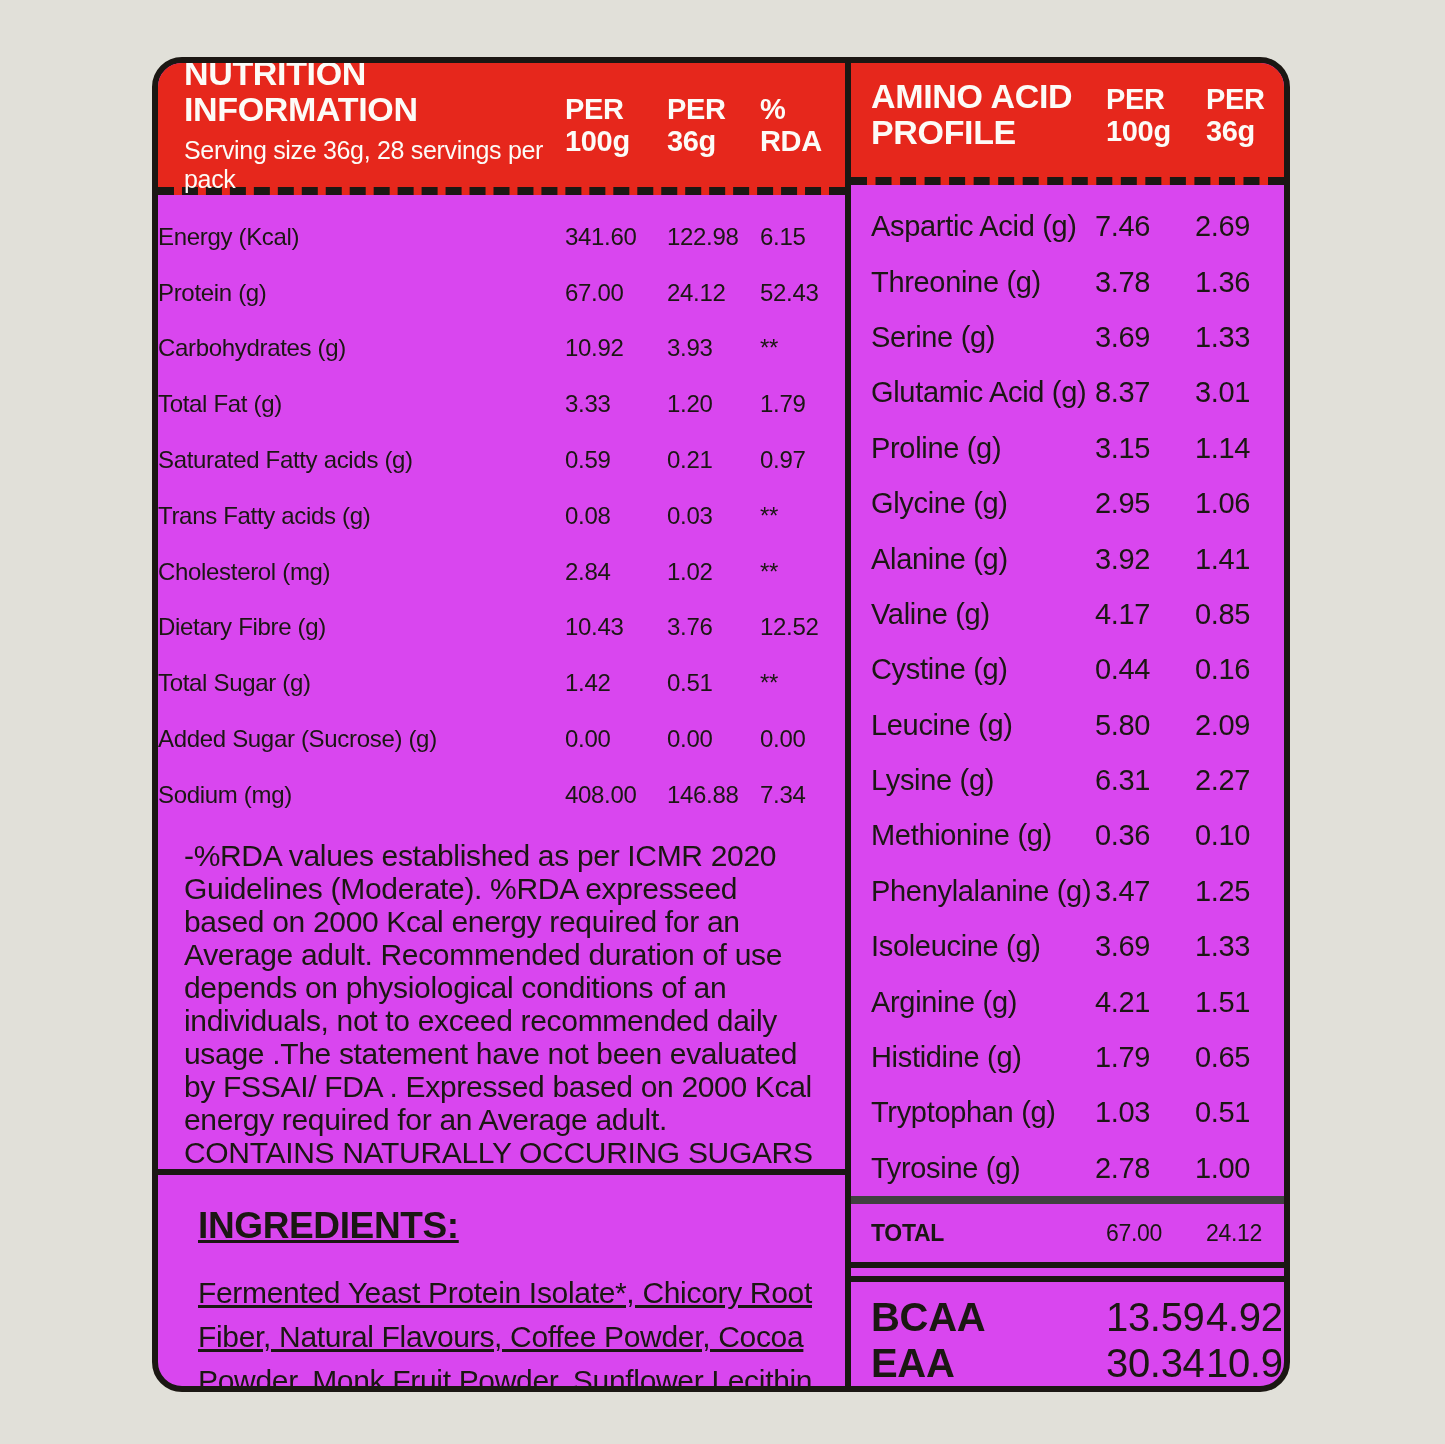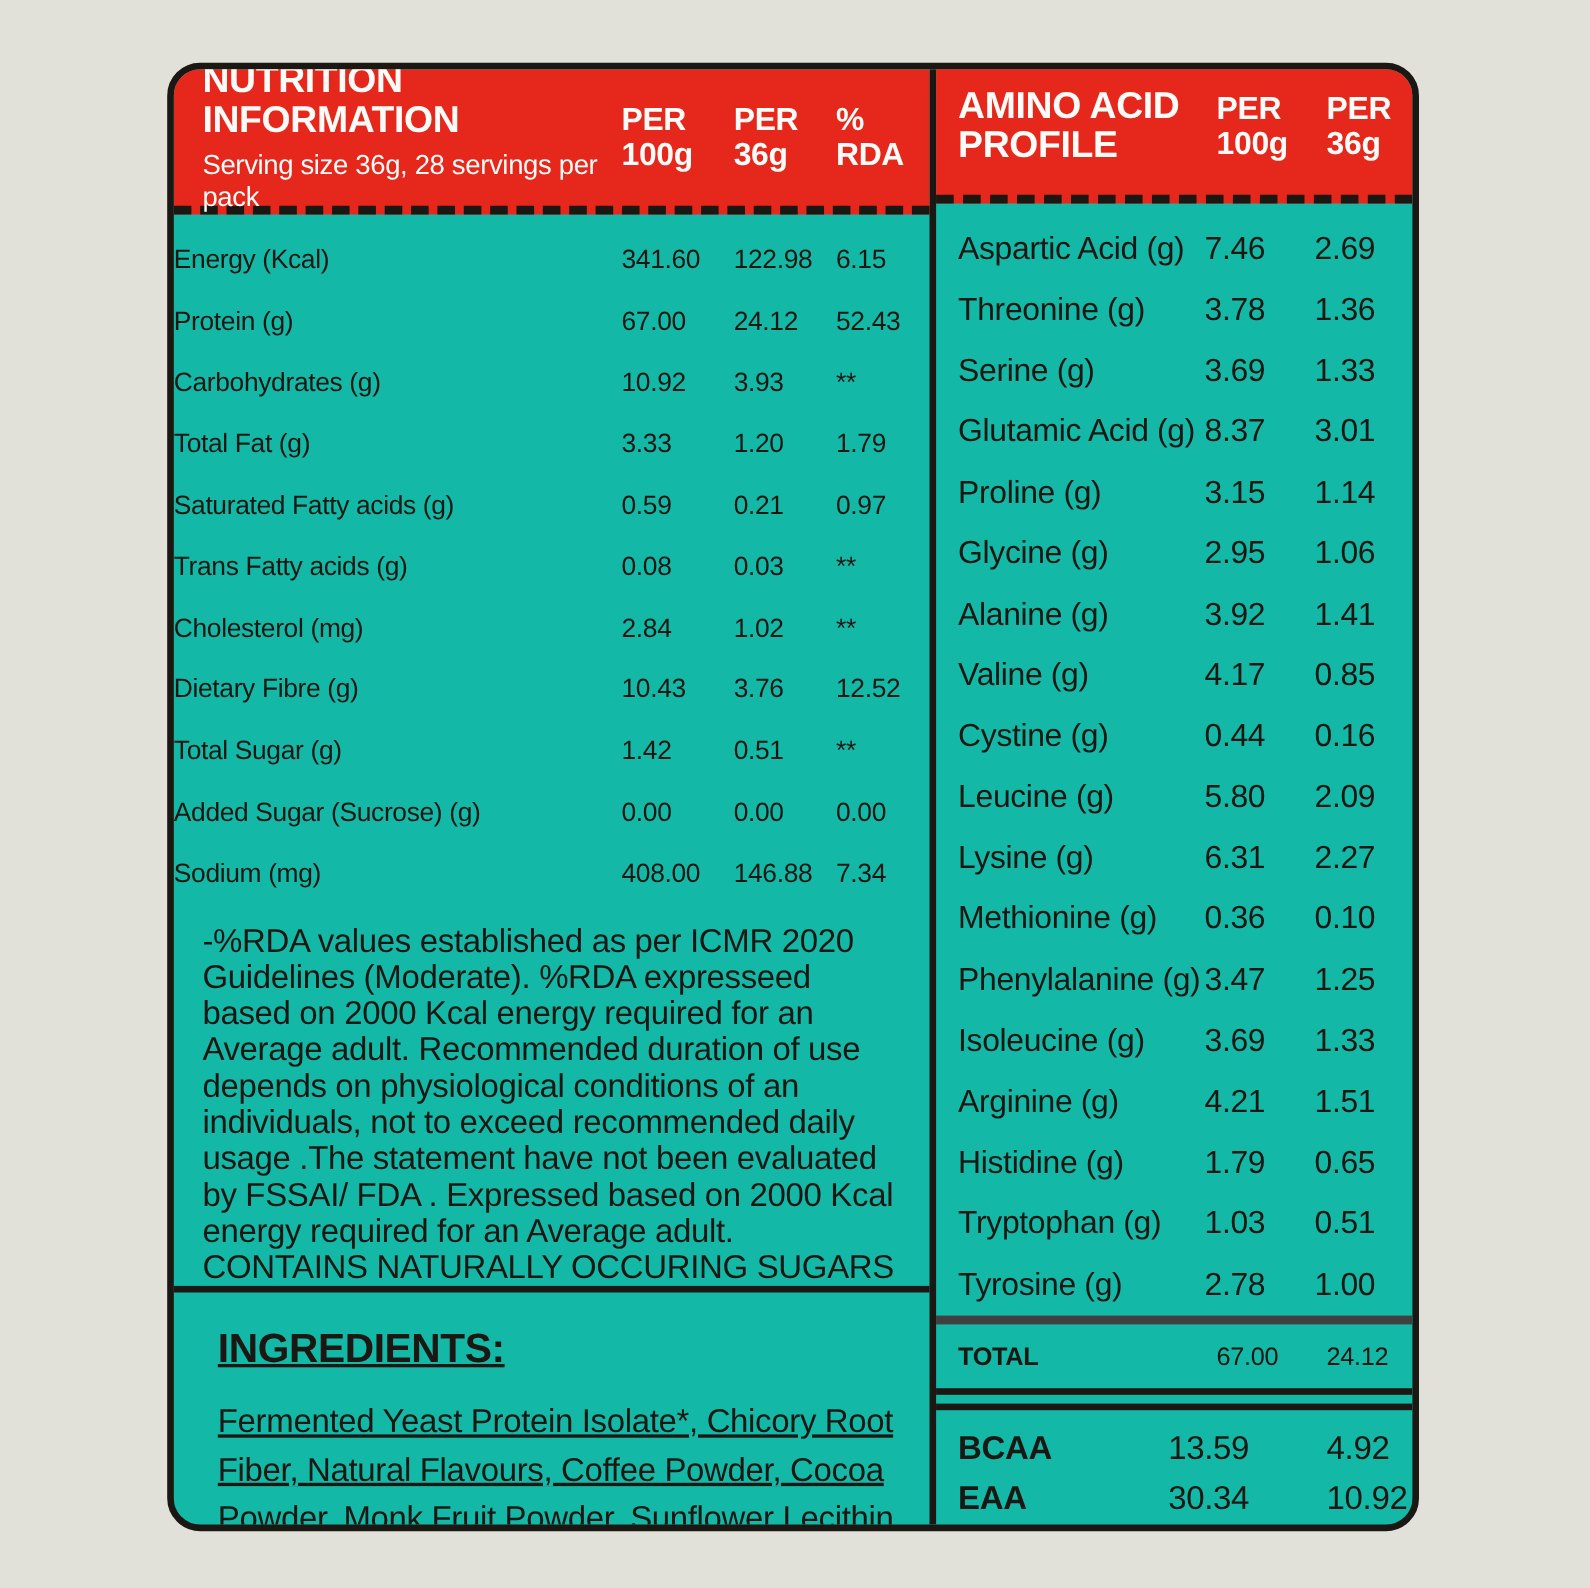--- a/index.html
+++ b/index.html
@@ -7,21 +7,21 @@
     width:1445px;height:1444px;position:relative;
     background:#e1e0d9;
     font-family:"Liberation Sans", sans-serif;
     color:#1b1713;
     letter-spacing:-0.02em;
     overflow:hidden;
   }
   .card{
     position:absolute;left:152px;top:57px;width:1138px;height:1335px;
     box-sizing:border-box;border:6px solid #1b1713;border-radius:30px;
-    background:#14b8a6;display:flex;overflow:hidden;
+    background:#d946ef;display:flex;overflow:hidden;
   }
   .col-left{
     width:693px;box-sizing:border-box;border-right:6px solid #1b1713;
     display:flex;flex-direction:column;
   }
   .col-right{flex:1;display:flex;flex-direction:column;justify-content:flex-end;}
   .hdr{
     height:124px;flex:none;background:#e6271c;color:#fcfbf7;
     border-bottom:8px dashed #1b1713;
     display:flex;align-items:center;box-sizing:content-box;
@@ -53,21 +53,21 @@
   .spacer{flex:1;}
   .total-band{
     flex:none;border-top:8px solid #404040;border-bottom:6px solid #1b1713;
     height:58px;display:flex;align-items:center;
     padding-left:20px;padding-right:6px;font-size:23px;
   }
   .summary-band{
     flex:none;border-top:6px solid #1b1713;margin-top:8px;
     padding:12px 6px 0 20px;
   }
-  .srow{display:flex;align-items:center;height:46px;font-size:30px;gap:44px;}
+  .srow{display:flex;align-items:center;height:46px;font-size:40px;}
   .bold{font-weight:bold;}
   .val{white-space:nowrap;}
 </style>
 </head>
 <body>
 
 <div class="card">
 
   <div class="col-left">
     <div class="hdr hdr-left">

